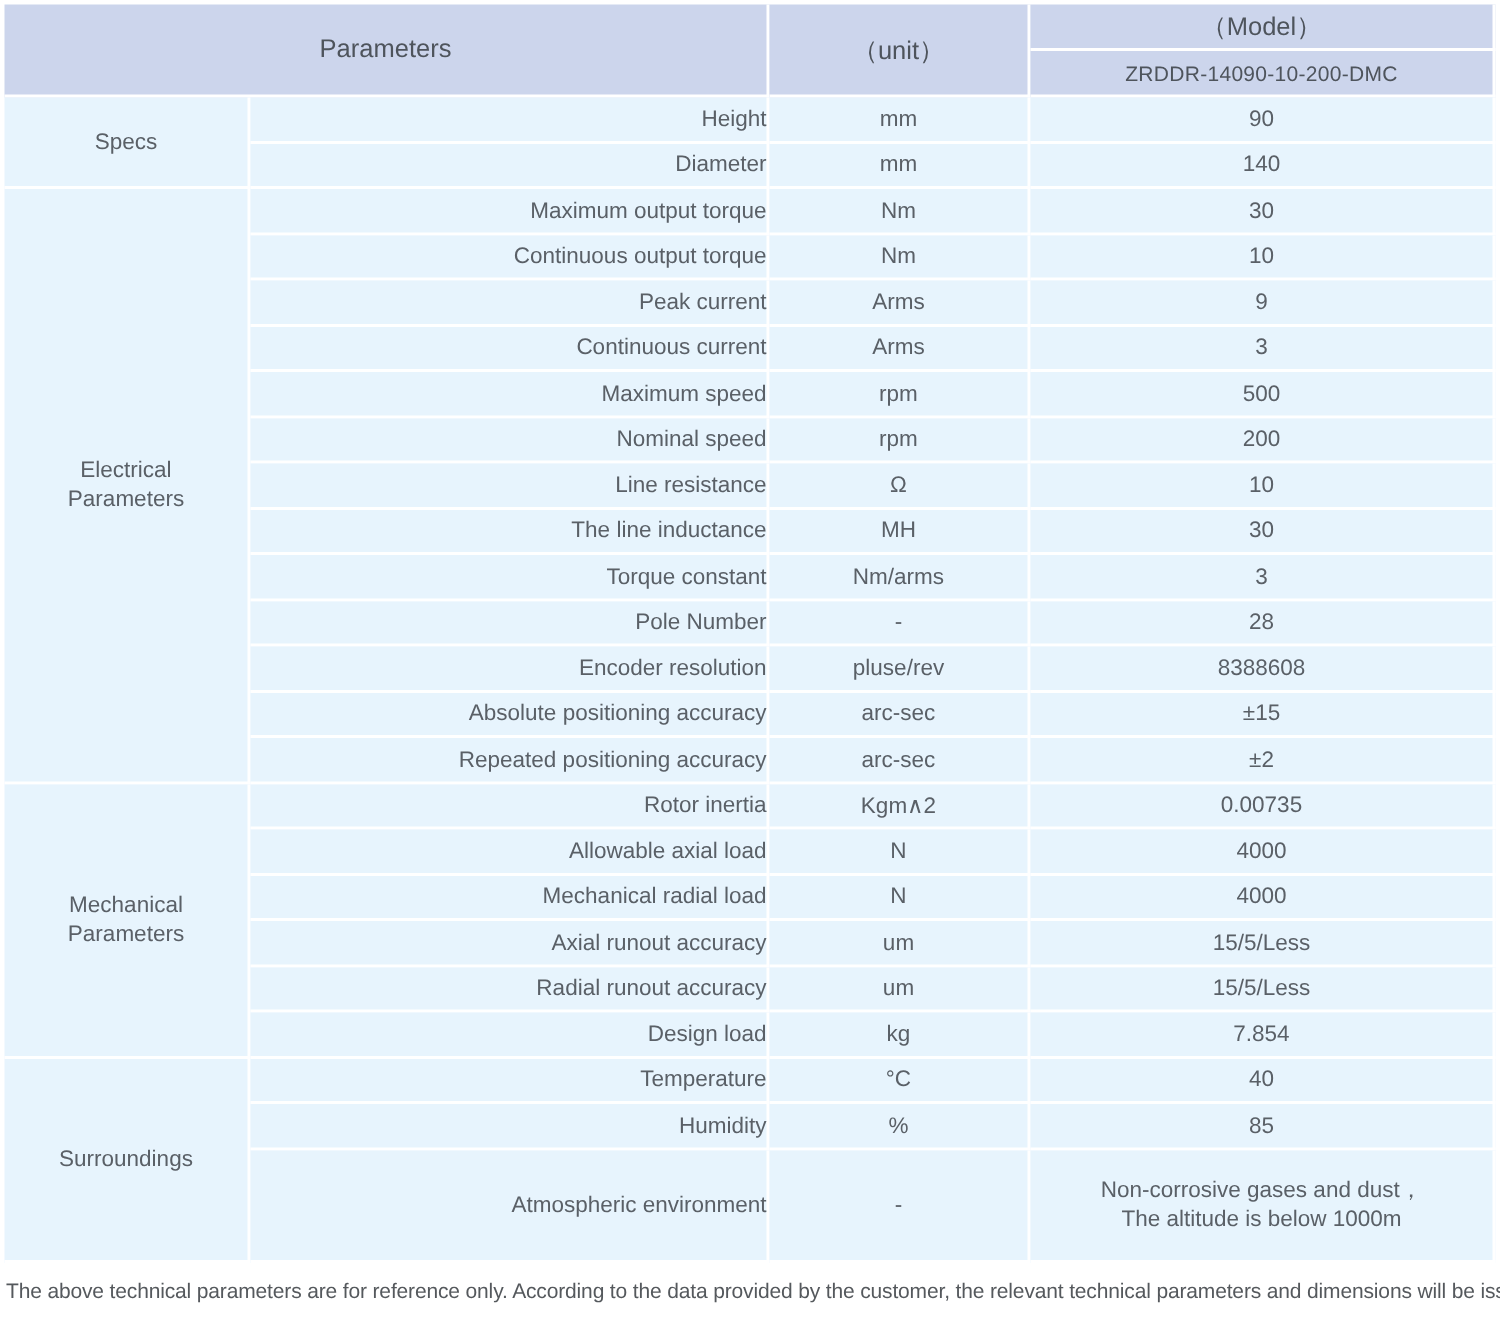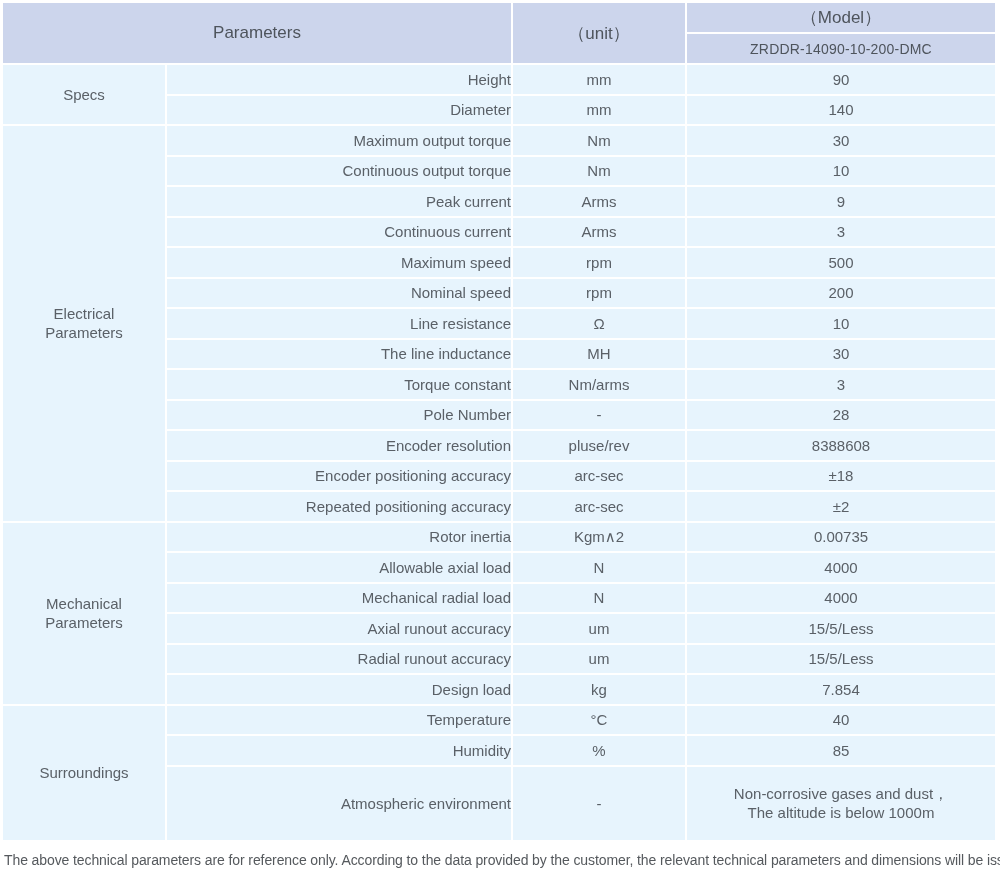--- a/index.html
+++ b/index.html
@@ -159,23 +159,23 @@
           <td class="param-cell">Pole Number</td>
           <td class="unit-cell">-</td>
           <td class="value-cell">28</td>
         </tr>
         <tr>
           <td class="param-cell">Encoder resolution</td>
           <td class="unit-cell">pluse/rev</td>
           <td class="value-cell">8388608</td>
         </tr>
         <tr>
-          <td class="param-cell">Encoder positioning accuracy</td>
+          <td class="param-cell">Absolute positioning accuracy</td>
           <td class="unit-cell">arc-sec</td>
-          <td class="value-cell">±18</td>
+          <td class="value-cell">±15</td>
         </tr>
         <tr>
           <td class="param-cell">Repeated positioning accuracy</td>
           <td class="unit-cell">arc-sec</td>
           <td class="value-cell">±2</td>
         </tr>
         <tr>
           <td class="cat-cell" rowspan="6">Mechanical
 Parameters</td>
           <td class="param-cell">Rotor inertia</td>

